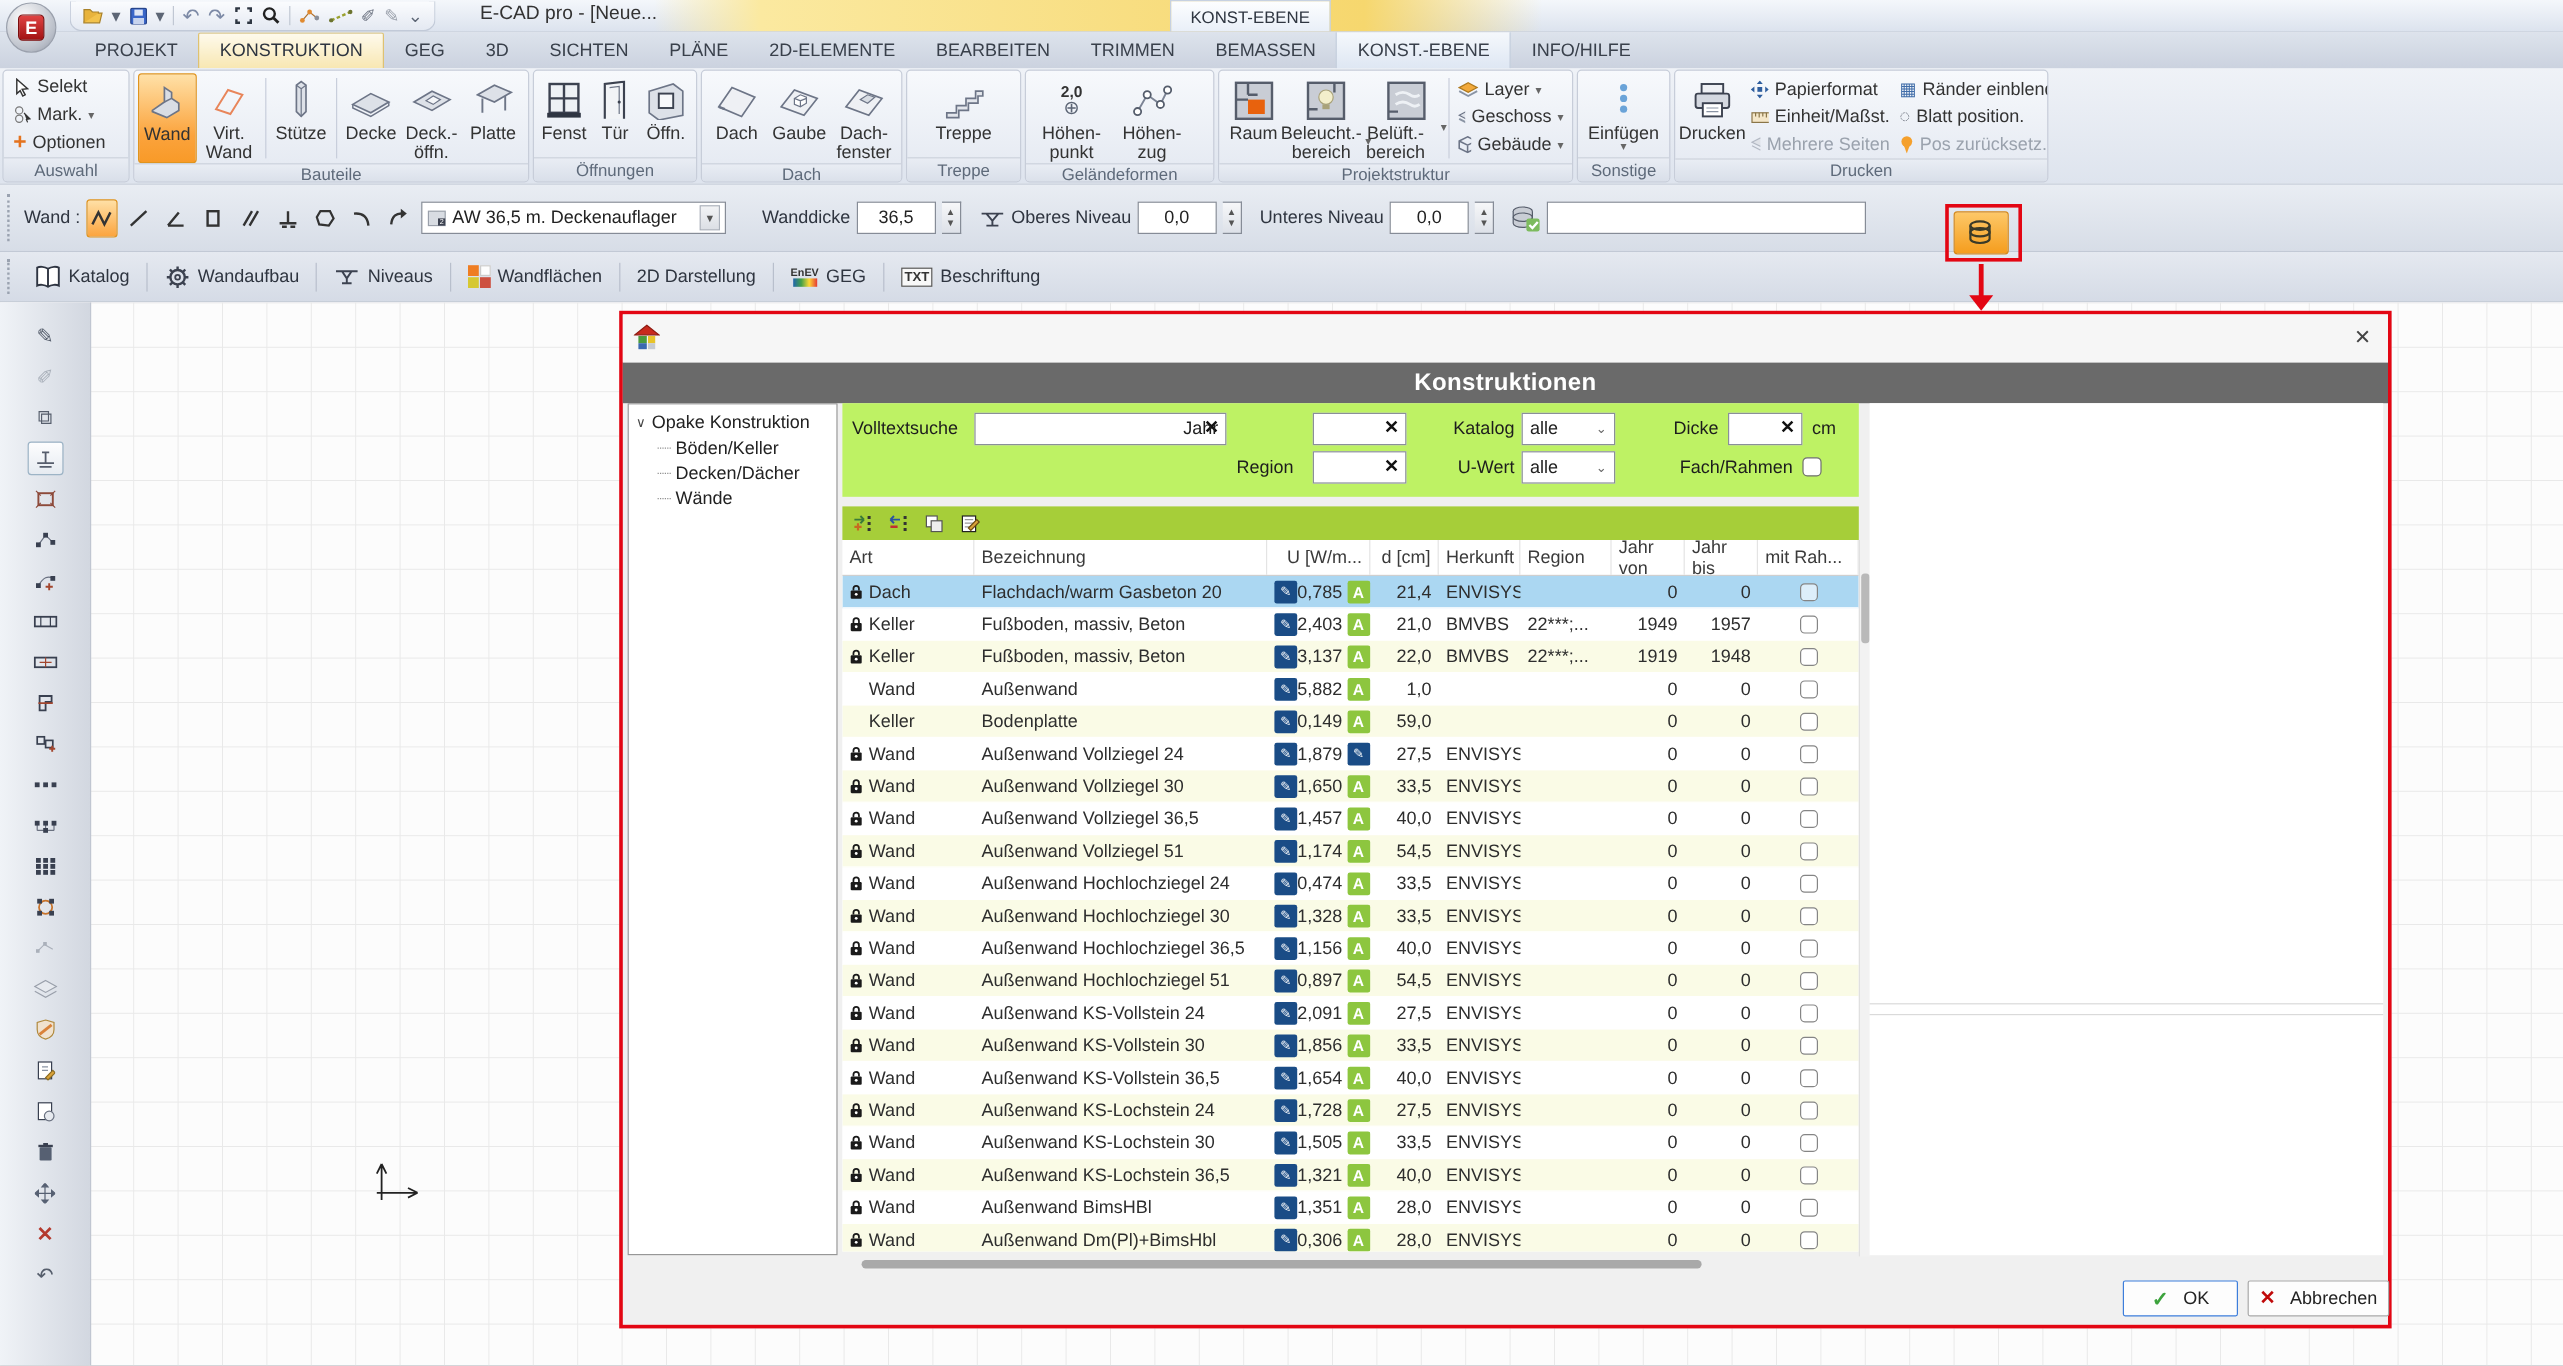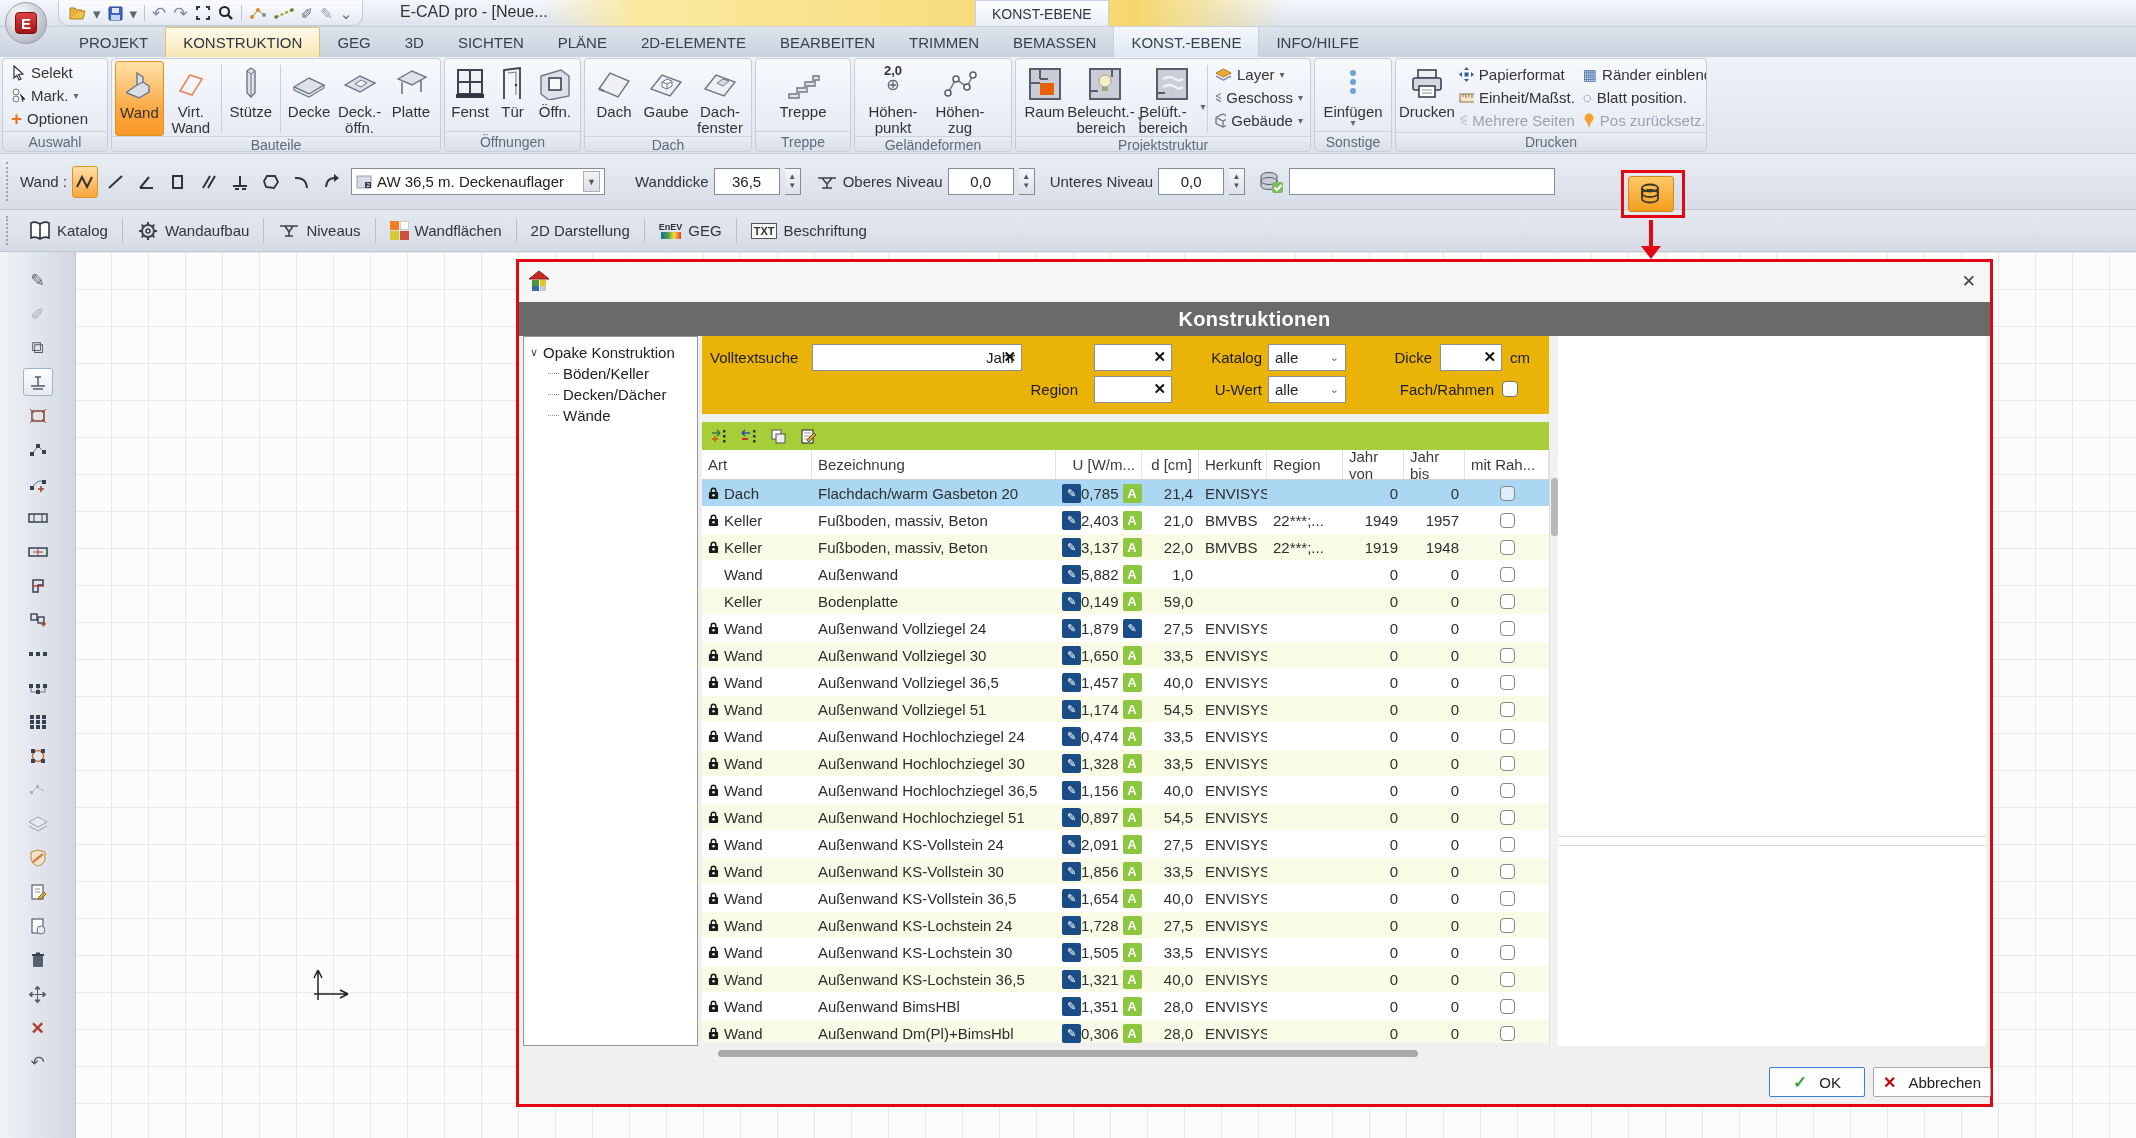--- a/index.html
+++ b/index.html
@@ -24,21 +24,21 @@
 .tab{padding:0 17px;display:flex;align-items:center;font-size:15px;color:#39404b;white-space:nowrap}
 .tab.active{background:linear-gradient(#fefaec,#f8e7b2);border:1px solid #dfc270;border-bottom:none;border-radius:2px 2px 0 0;color:#2e3540}
 .tab.contextual{background:linear-gradient(#f5f8fc,#dee7f3);border-left:1px solid #c6d0de;border-right:1px solid #c6d0de}
 
 
 .ribbon{position:absolute;left:0;top:57px;width:100%;height:97px;background:linear-gradient(#eff2f7,#dee4ee);border-bottom:1px solid #c3cad6;display:flex;gap:3px;padding:1px 0 0 2px}
 .rgroup{height:94px;border:1px solid #c7cdd9;border-radius:4px;background:linear-gradient(#f7f9fc,#e3e8f1);display:flex;flex-direction:column;overflow:hidden}
 .ritems{flex:1;display:flex;align-items:stretch;padding:2px 3px 0 3px}
 .rlabel{height:20px;font-size:14px;color:#5e6a7a;background:linear-gradient(#e9edf4,#d9dfe9);border-top:1px solid #cdd3dd;display:flex;align-items:center;justify-content:center}
 .bigbtn{width:74px;display:flex;flex-direction:column;align-items:center;padding-top:3px;font-size:15px;color:#333;text-align:center;line-height:1.05;border-radius:3px;cursor:default}
-.bigbtn .bicon{height:40px;display:flex;align-items:center;}
+.bigbtn .bicon{height:40px;display:flex;align-items:center;justify-content:center}
 .bigbtn.selected{background:linear-gradient(#ffe1a8,#fba33c 70%,#f89a28);border:1px solid #e0941e}
 .vsep{width:1px;background:#c8cedb;margin:4px 3px}
 .stack{display:flex;flex-direction:column;justify-content:flex-start;padding-top:2px}
 .srow{height:23px;display:flex;align-items:center;gap:5px;font-size:15px;color:#333;padding:0 4px;white-space:nowrap}
 .srow.disabled{color:#9aa2ad}
 .caret{font-size:10px;color:#666}
 .bigbtn .caret{margin-top:-2px}
 
 
 .toolbar1{position:absolute;left:0;top:154px;width:100%;height:56px;background:linear-gradient(#e9edf3,#d7dde7);border-bottom:1px solid #c2c9d5;display:flex;align-items:center;padding-left:6px;gap:5px}
@@ -76,21 +76,21 @@
 
 .dialog{position:absolute;left:516px;top:259px;width:1477px;height:848px;border:3px solid #e30613;background:#f0f0f0;z-index:50}
 .dlg-top{position:relative;height:40px;background:#f6f6f6}
 .dlg-close{position:absolute;right:14px;top:11px;font-size:17px;color:#444;line-height:1}
 .dlg-title{height:34px;background:#6a6a6a;color:#fff;font-weight:bold;font-size:20px;display:flex;align-items:center;justify-content:center;letter-spacing:.3px}
 .dlg-main{position:relative;height:714px}
 .tree{position:absolute;left:4px;top:0;width:175px;height:710px;background:#fff;border:1px solid #979797;font-size:15px;color:#222;padding-top:4px}
 .tree .root{display:flex;align-items:center;gap:5px;padding-left:6px;height:22px}
 .tree .kid{display:flex;align-items:center;height:21px;padding-left:24px;position:relative}
 .tree .kid::before{content:"";width:11px;border-top:1px dotted #8f8f8f;margin-right:4px}
-.filters{position:absolute;left:183px;top:0;width:847px;height:78px;background:#eab308}
+.filters{position:absolute;left:183px;top:0;width:847px;height:78px;background:#bef264}
 .f-label{position:absolute;font-size:15px;color:#1d1d1d;line-height:27px}
 .f-input{position:absolute;height:27px;background:#fff;border:1px solid #8a8f99}
 .f-x{position:absolute;right:5px;top:4px;font-size:15px;font-weight:bold;color:#111;line-height:1}
 .f-select{position:absolute;height:27px;background:#fff;border:1px solid #8a8f99;font-size:15px;color:#222;display:flex;align-items:center;padding:0 6px}
 .f-select .sc{margin-left:auto;color:#666;font-size:11px}
 .f-check{position:absolute;width:16px;height:16px;border:1px solid #6f6f6f;border-radius:4px;background:#fff}
 .greenbar{position:absolute;left:183px;top:86px;width:847px;height:28px;background:#a6ce39;display:flex;align-items:center;gap:12px;padding-left:8px}
 .thead{position:absolute;left:183px;top:114px;width:847px;height:30px;background:#fff;border-bottom:1px solid #cfcfcf;display:flex;align-items:center;font-size:15px;color:#3a3a3a}
 .th{border-right:1px solid #e4e4e4;height:100%;display:flex;align-items:center;padding:0 6px}
 .rows{position:absolute;left:183px;top:144px;width:847px;height:563px;overflow:hidden;background:#fff}

